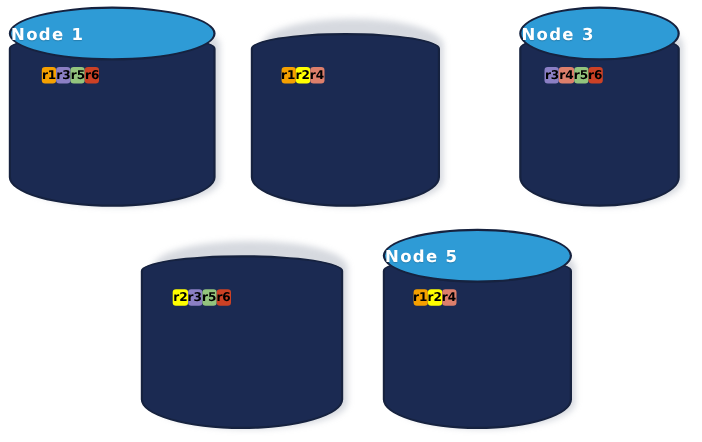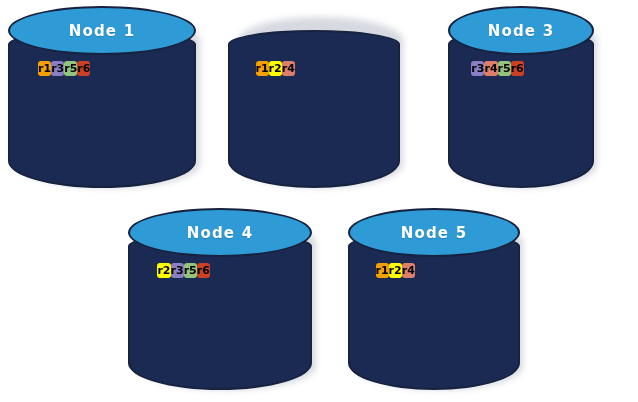--- a/index.html
+++ b/index.html
@@ -61,21 +61,21 @@
     left: 0;
     right: 0;
     top: 0;
     height: 27%;
     background: #2e9bd6;
     border-radius: 50%;
     border: 2px solid #16223f;
     box-sizing: border-box;
     display: flex;
     align-items: center;
-    justify-content: center;
+    justify-content: flex-start;
   }
 
   .node-title {
     color: #ffffff;
     font-weight: bold;
     font-size: 15px;
     letter-spacing: 1.2px;
     white-space: nowrap;
     text-shadow: 0 1px 1px rgba(0,0,0,0.18);
   }
@@ -141,21 +141,21 @@
           <span>r1</span>
         </div>
         <div class="shard" style="background: rgb(255, 255, 0);">
           <span>r2</span>
         </div>
         <div class="shard" style="background: rgb(221, 127, 107);">
           <span>r4</span>
         </div>
       </div>
     </div>
-    <div class="node" style="left: 448px; top: 6px; width: 146px; height: 182px; text-decoration: underline;">
+    <div class="node" style="left: 472px; top: 6px; width: 146px; height: 182px; text-decoration: underline;">
       <div class="node-body">
         <div class="cyl-shadow"></div>
         <div class="cyl-side"></div>
         <div class="cyl-top">
           <span class="node-title">Node  3</span>
         </div>
       </div>
       <div class="shards">
         <div class="shard" style="background: rgb(139, 127, 196);">
           <span>r3</span>
@@ -168,23 +168,20 @@
         </div>
         <div class="shard" style="background: rgb(204, 65, 37);">
           <span>r6</span>
         </div>
       </div>
     </div>
     <div class="node" style="left: 128px; top: 208px; width: 184px; height: 182px;">
       <div class="node-body">
         <div class="cyl-shadow"></div>
         <div class="cyl-side"></div>
-        <div class="cyl-top">
-          <span class="node-title">Node  4</span>
-        </div>
       </div>
       <div class="shards">
         <div class="shard" style="background: rgb(255, 255, 0);">
           <span>r2</span>
         </div>
         <div class="shard" style="background: rgb(139, 127, 196);">
           <span>r3</span>
         </div>
         <div class="shard" style="background: rgb(147, 196, 125);">
           <span>r5</span>

